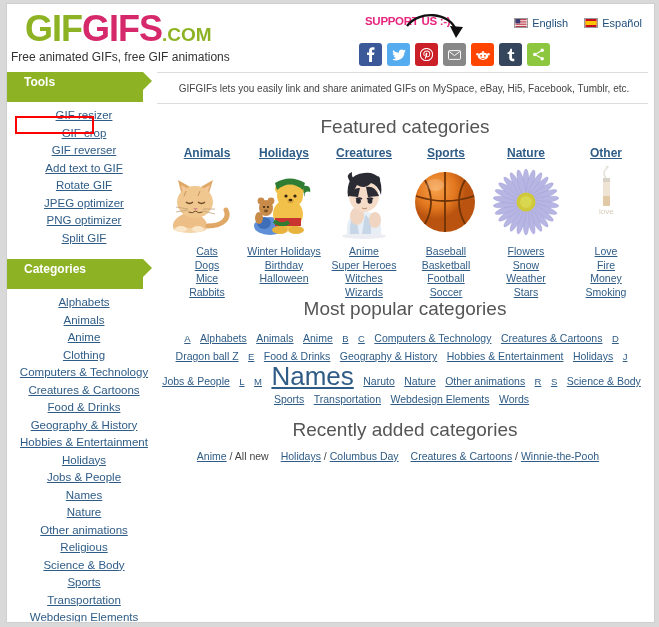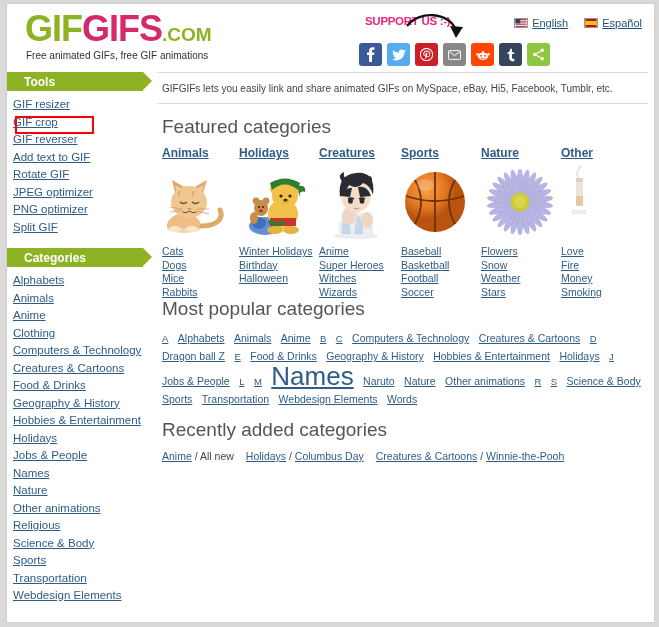--- a/index.html
+++ b/index.html
@@ -10,60 +10,61 @@
     overflow: hidden;
   }
   #page {
     position: absolute;
     left: 6px; top: 3px;
     width: 649px; height: 620px;
     background: #ffffff;
     border: 1px solid #cfcfcf;
     box-sizing: border-box;
     overflow: hidden;
+    text-align: center;
   }
 
   
   .header { position: relative; height: 68px; }
   .logo {
     position: absolute; left: 18px; top: 6px;
     font-size: 36px; font-weight: bold; letter-spacing: -1px;
     line-height: 38px; white-space: nowrap;
   }
   .logo .g1 { color: #8DB324; }
   .logo .g2 { color: #D6296B; }
   .logo .dom { color: #8DB324; font-size: 19px; letter-spacing: 0; }
   .tagline {
-    position: absolute; left: 19px; top: 46px;
-    font-size: 10px; color: #333;
+    position: absolute; left: 4px; top: 46px;
+    font-size: 12px; color: #333;
   }
 
   .support {
     position: absolute; left: 358px; top: 11px;
     font-size: 11.5px; font-weight: bold; color: #E8257F;
     letter-spacing: -0.3px; white-space: nowrap;
   }
   .support-arrow { position: absolute; left: 398px; top: 8px; }
 
   .social { position: absolute; left: 352px; top: 39px; display: flex; gap: 5px; }
   .sbtn {
     width: 23px; height: 23px; border-radius: 3px;
     display: flex; align-items: center; justify-content: center;
     color: #fff; font-size: 12px; font-weight: bold; cursor: pointer;
   }
 
   .langs { position: absolute; right: 12px; top: 13px; display: flex; gap: 16px; }
   .lang { display: flex; align-items: center; gap: 4px; font-size: 11px; }
-  .lang a { color: #1F4E79; text-decoration: underline; }
+  .lang a { color: #1F4E79; }
   .flag { width: 14px; height: 10px; display: block; border: 1px solid #999; box-sizing: border-box; }
 
   
   .sidebar { position: absolute; left: 0; top: 68px; width: 148px; }
   .sec-head {
-    position: relative; height: 19px; width: 136px;
+    position: relative; height: 30px; width: 136px;
     background: #8DB324; margin-bottom: 4px;
   }
   .sec-head::after {
     content: ""; position: absolute; right: -9px; top: 0;
     border-left: 9px solid #8DB324;
     border-top: 9.5px solid transparent;
     border-bottom: 9.5px solid transparent;
   }
   .sec-head span {
     position: absolute; left: 17px; top: 3px;

